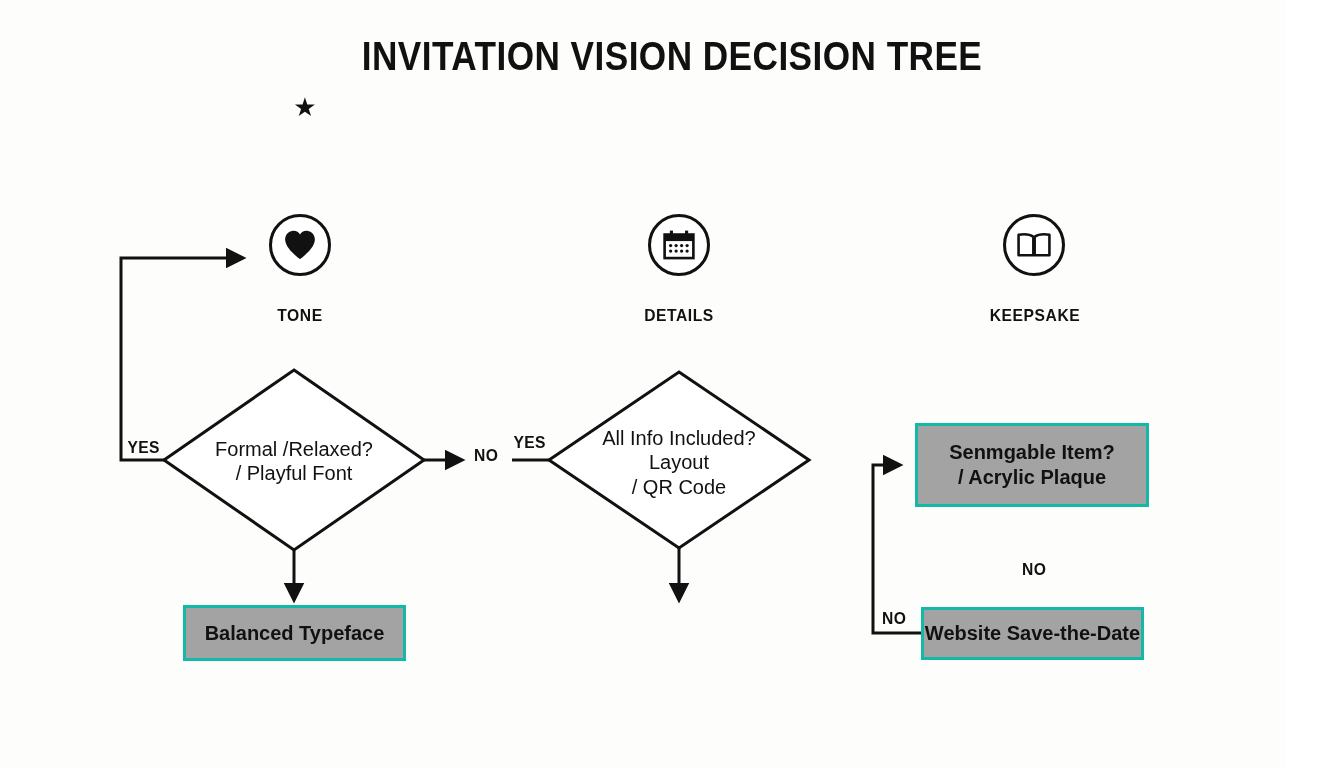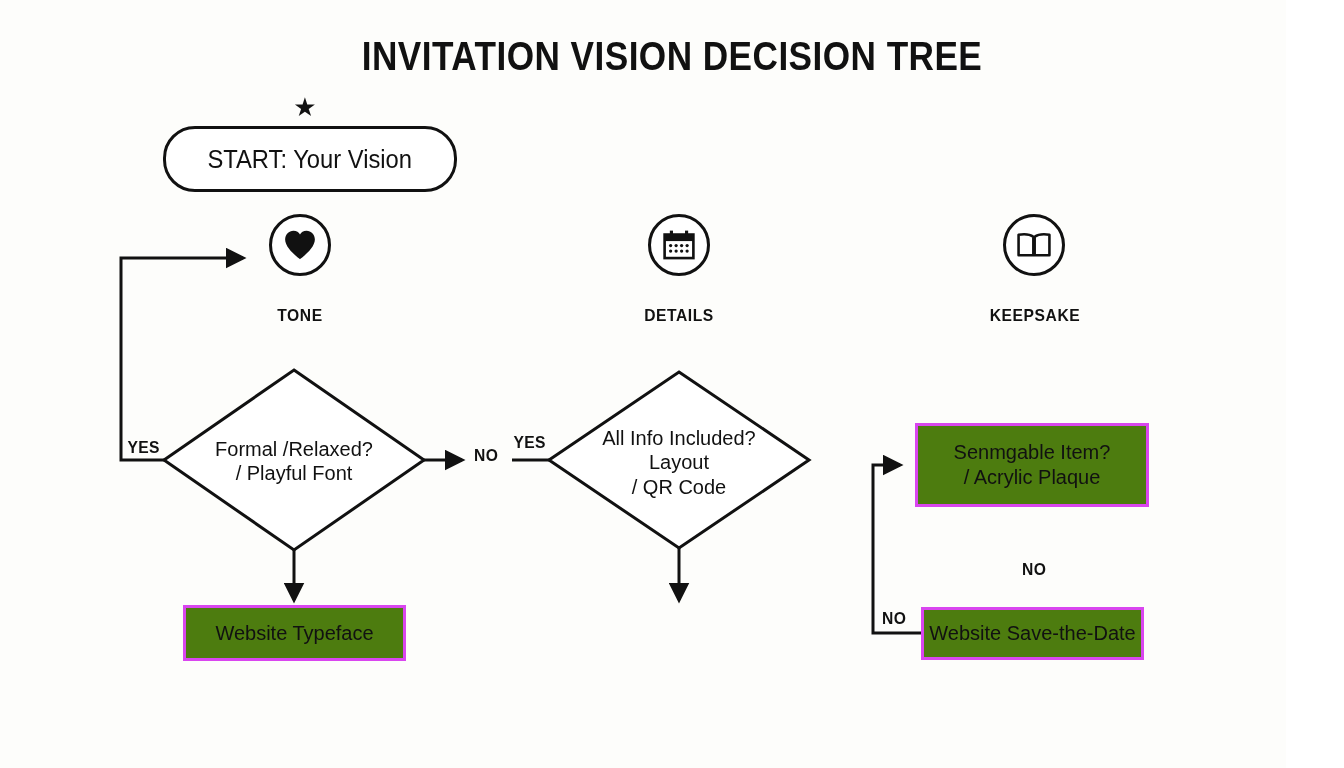--- a/index.html
+++ b/index.html
@@ -79,27 +79,28 @@
     width: 200px;
     text-align: center;
     font-size: 17px;
     font-weight: bold;
     letter-spacing: 0.6px;
     transform: scaleX(0.92);
   }
 
   
   .rect-node {
-    border: 3px solid #d946ef;
-    background: #4d7c0f;
+    border: 3px solid #14b8a6;
+    background: #a3a3a3;
     box-sizing: border-box;
     display: flex;
     align-items: center;
     justify-content: center;
     text-align: center;
+    font-weight: bold;
   }
   .rect-node .node-text {
     font-size: 20px;
     line-height: 1.25;
     white-space: pre-line;
   }
 
   
   .diamond-text {
     text-align: center;
@@ -143,23 +144,20 @@
 
     <path d="M 679,548 L 679,600" fill="none" stroke="#111111" stroke-width="3" marker-end="url(#arrow)"></path>
 
     <path d="M 921,633 L 873,633 L 873,465 L 900,465" fill="none" stroke="#111111" stroke-width="3" marker-end="url(#arrow)"></path>
   </svg>
 
   <div class="abs" id="page-title">INVITATION VISION DECISION TREE</div>
 
   <div class="abs" id="start-star">★</div>
 
-  <div class="abs" id="start-pill">
-    <span class="pill-label">START: Your Vision</span>
-  </div>
 
   <div class="abs cat-circle" style="left:269px; top:214px;">
     <svg width="34" height="32" viewBox="0 0 24 22">
       <path d="M12 21 C12 21 1.5 13.8 1.5 7.2 C1.5 3.6 4.2 1 7.4 1 C9.6 1 11.2 2.2 12 3.6 C12.8 2.2 14.4 1 16.6 1 C19.8 1 22.5 3.6 22.5 7.2 C22.5 13.8 12 21 12 21 Z" fill="#111111"></path>
     </svg>
   </div>
   <div class="abs cat-label" style="left:200px; top:306px;">TONE</div>
 
   <div class="abs cat-circle" style="left:648px; top:214px;">
     <svg width="34" height="32" viewBox="0 0 26 24">
@@ -196,21 +194,21 @@
   <div class="abs diamond-text" style="left:569px; top:426px; width:220px;">All Info Included?
 Layout
 / QR Code</div>
 
   <div class="abs rect-node" style="left:915px; top:423px; width:234px; height:84px;">
     <span class="node-text">Senmgable Item?
 / Acrylic Plaque</span>
   </div>
 
   <div class="abs rect-node" style="left:183px; top:605px; width:223px; height:56px;">
-    <span class="node-text">Website Typeface</span>
+    <span class="node-text">Balanced Typeface</span>
   </div>
 
 
   <div class="abs rect-node" style="left:921px; top:607px; width:223px; height:53px;">
     <span class="node-text">Website Save-the-Date</span>
   </div>
 
   <div class="abs edge-label" style="left:126px; top:438px;">YES</div>
 
   <div class="abs edge-label" style="left:473px; top:446px;">NO</div>

